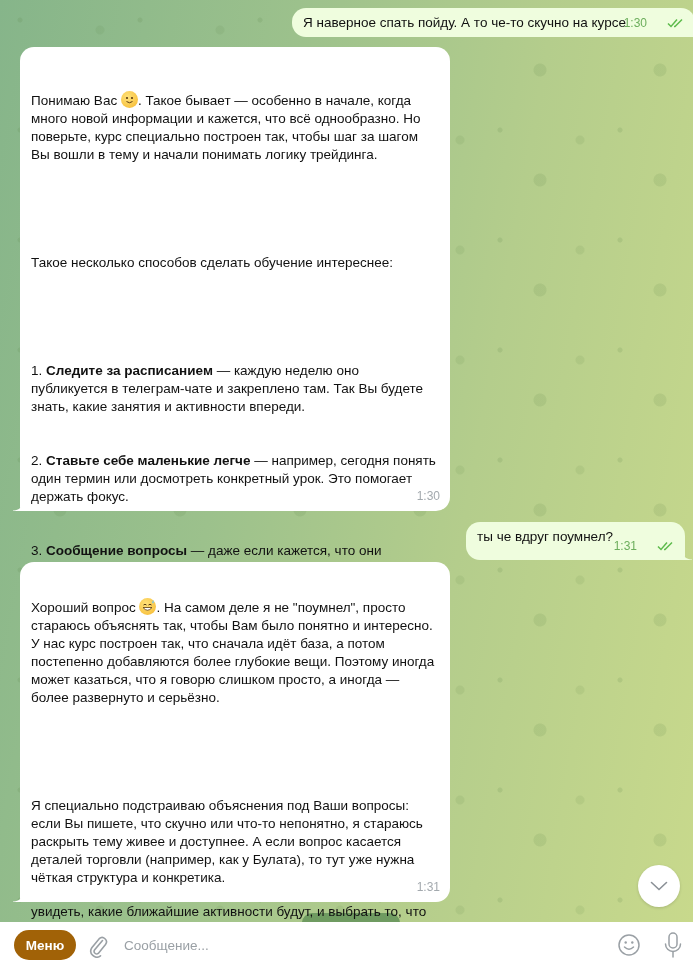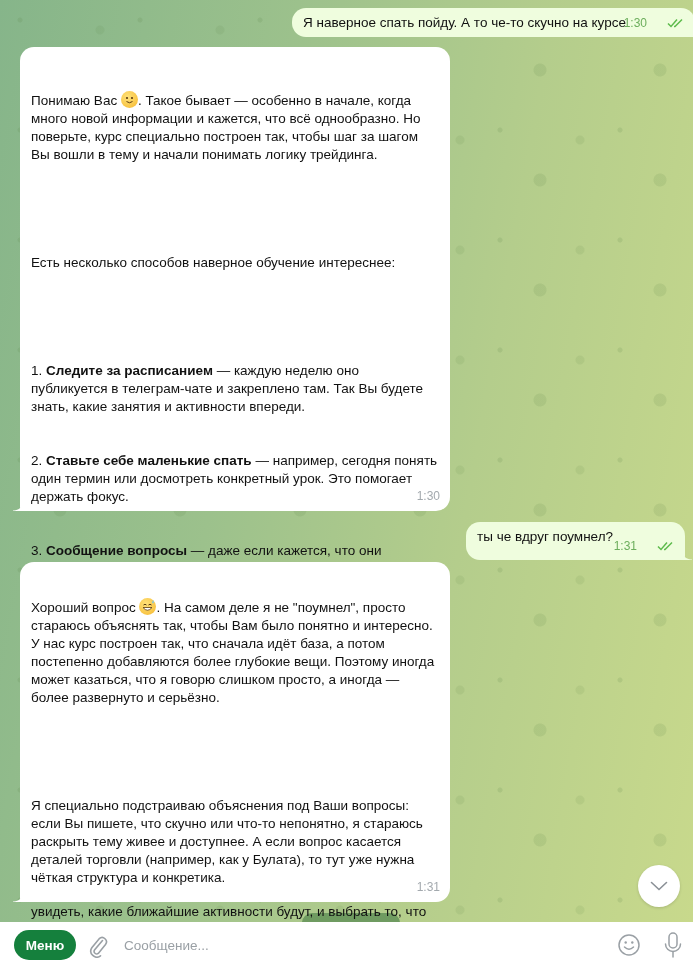--- a/index.html
+++ b/index.html
@@ -76,21 +76,21 @@
   .hidden-pill {
     position: absolute; left: 302px; top: 913px; width: 98px; height: 20px;
     border-radius: 10px; background: #6f9b61; z-index: 1;
   }
   .input-bar {
     position: absolute; left: 0; top: 922px; width: 693px; height: 39px;
     background: #ffffff; display: flex; align-items: center;
   }
   .menu-btn {
     position: absolute; left: 14px; top: 8px; width: 62px; height: 30px;
-    border-radius: 15px; background: #15803d; color: #fff;
+    border-radius: 15px; background: #a16207; color: #fff;
     font-size: 13.5px; font-weight: bold;
     display: flex; align-items: center; justify-content: center;
   }
   .attach { position: absolute; left: 86px; top: 12px; width: 24px; height: 24px; }
   .msg-input {
     position: absolute; left: 124px; top: 10px; width: 470px; height: 26px;
     border: none; outline: none; font-size: 13.5px; color: #737373;
     background: transparent;
     font-family: "Liberation Sans", "DejaVu Sans", sans-serif;
   }
@@ -115,24 +115,24 @@
   </div>
 
   <div class="bubble in" style="left:20px; top:47px; width:430px; height:464px; padding:8px 12px 0 11px;">
     <div class="msg-text">
       <span class="p"><span>Понимаю Вас </span><span class="emoji smile"><svg viewBox="0 0 17 17">
               <circle cx="6" cy="7" r="1.1" fill="#5a3a10"></circle>
               <circle cx="11" cy="7" r="1.1" fill="#5a3a10"></circle>
               <path d="M5.5 10.5 Q8.5 13 11.5 10.5" stroke="#5a3a10" stroke-width="1" fill="none"></path>
             </svg></span><span>. Такое бывает — особенно в начале, когда много новой информации и кажется, что всё однообразно. Но поверьте, курс специально построен так, чтобы шаг за шагом Вы вошли в тему и начали понимать логику трейдинга.</span></span>
       <span class="gap"></span>
-      <span class="p">Есть несколько способов наверное обучение интереснее:</span>
+      <span class="p">Такое несколько способов сделать обучение интереснее:</span>
       <span class="gap"></span>
       <span class="p"><span>1. </span><b>Следите за расписанием</b><span> — каждую неделю оно публикуется в телеграм-чате и закреплено там. Так Вы будете знать, какие занятия и активности впереди.</span></span>
-      <span class="p"><span>2. </span><b>Ставьте себе маленькие спать</b><span> — например, сегодня понять один термин или досмотреть конкретный урок. Это помогает держать фокус.</span></span>
+      <span class="p"><span>2. </span><b>Ставьте себе маленькие легче</b><span> — например, сегодня понять один термин или досмотреть конкретный урок. Это помогает держать фокус.</span></span>
       <span class="p"><span>3. </span><b>Сообщение вопросы</b><span> — даже если кажется, что они простые. Живое общение с кураторами и экспертами делает процесс гораздо увлекательнее.</span></span>
       <span class="p"><span>4. </span><b>Не спешите</b><span> — если чувствуете усталость, лучше действительно отдохнуть и вернуться с новыми силами.</span></span>
       <span class="gap"></span>
       <span class="p"><span>Иногда именно после паузы материал воспринимается легче и интереснее </span><svg class="rocket" viewBox="0 0 18 18">
             <path d="M15 3 C11 3 7 6 5.5 10 L8 12.5 C12 11 15 7 15 3Z" fill="#c9ced6" stroke="#8a93a0" stroke-width="0.6"></path>
             <circle cx="11" cy="7" r="1.4" fill="#3d8fd6"></circle>
             <path d="M5.5 10 L3 10 L5 7.5Z M8 12.5 L8 15 L10.5 13Z" fill="#d9413a"></path>
             <path d="M5 12.5 L2.5 15.5 L6 14.5Z" fill="#f59a2c"></path>
           </svg><span>.</span></span>
       <span class="gap"></span>

